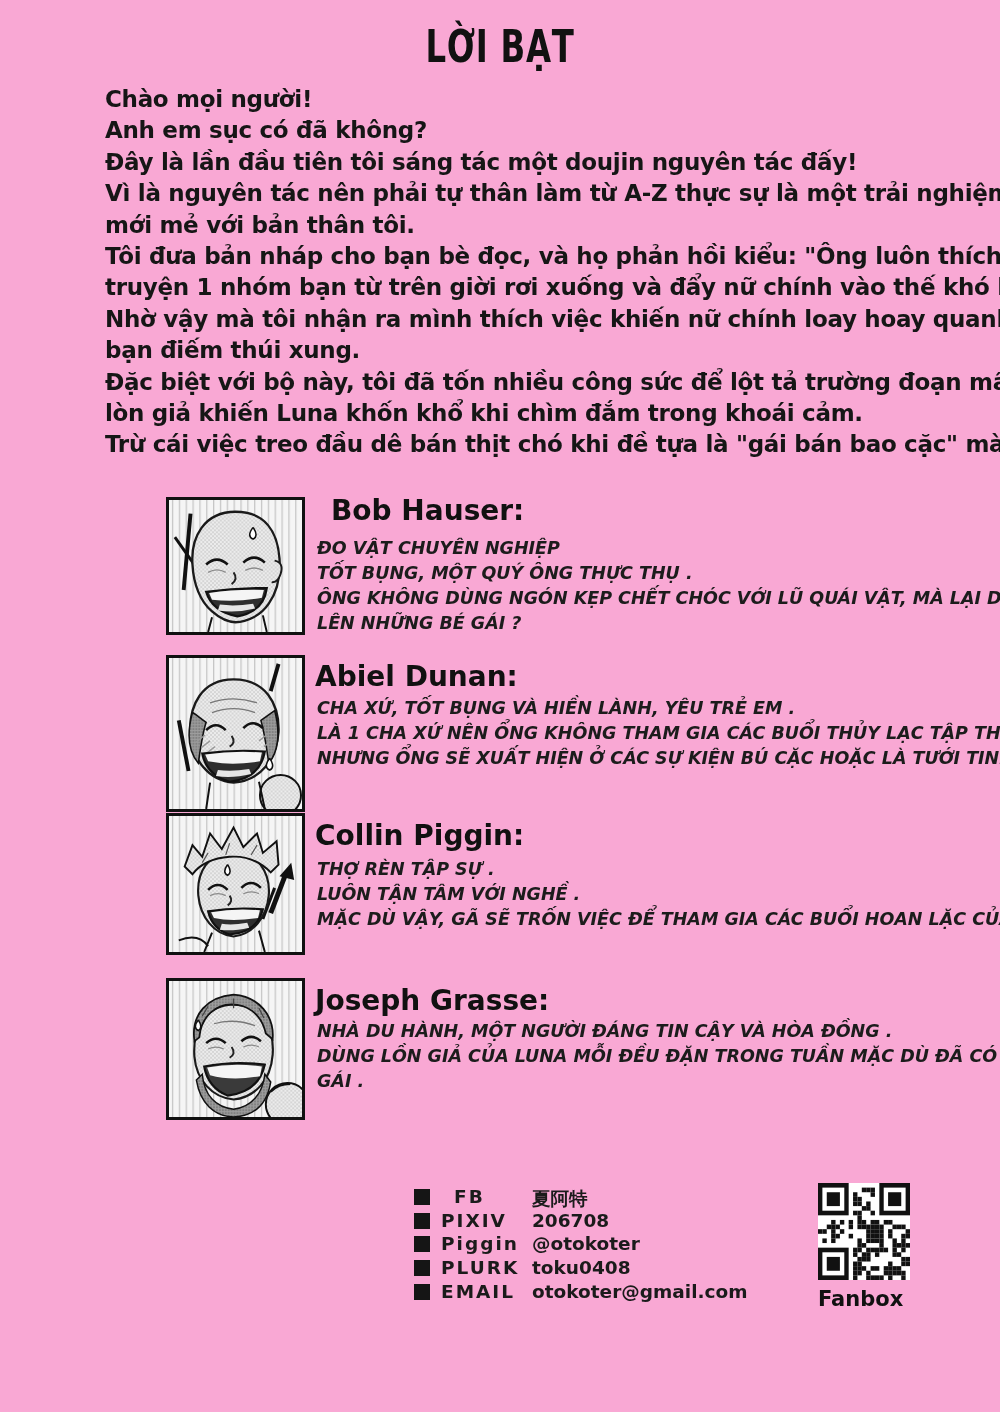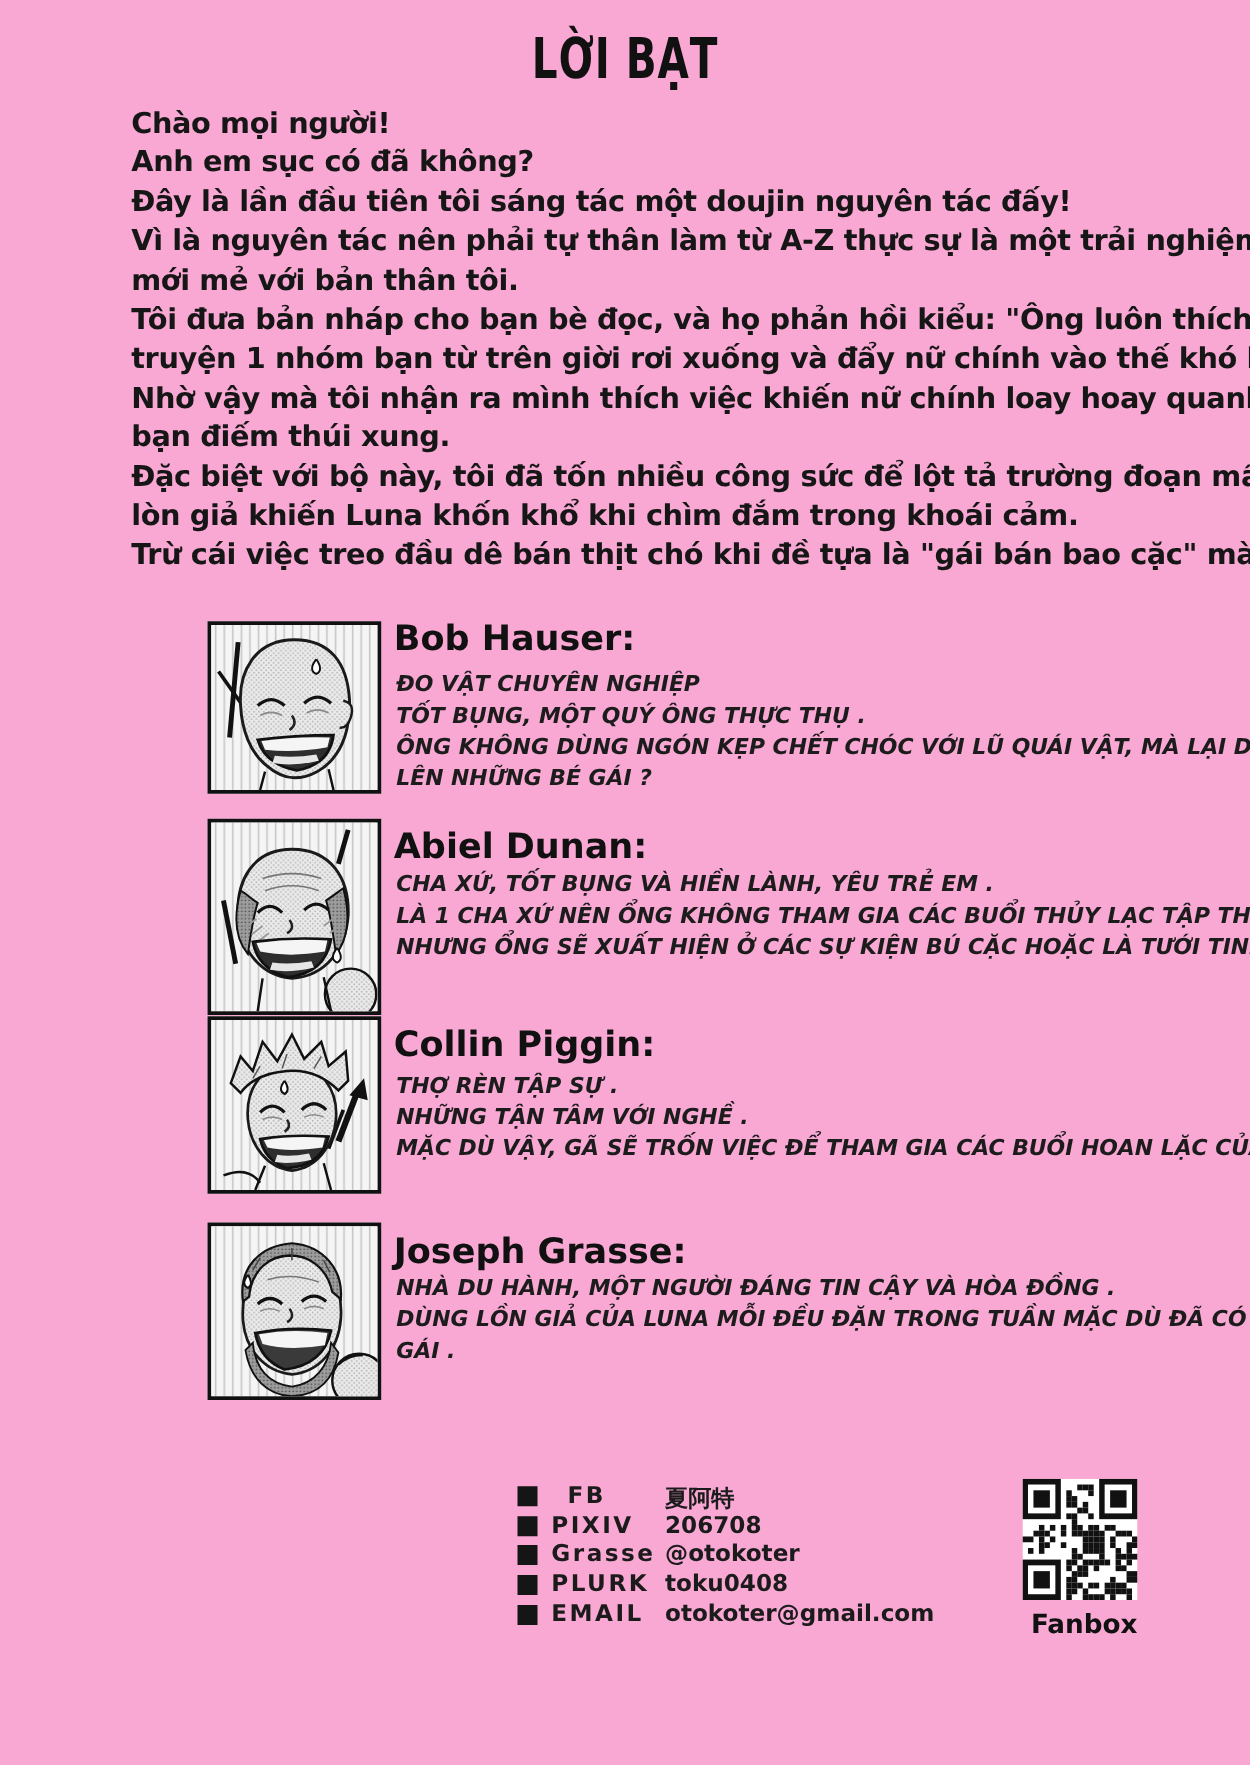--- a/index.html
+++ b/index.html
@@ -20,36 +20,36 @@
   
   .char { position:absolute; left:0; width:1000px; height:0; }
   .portrait {
     position:absolute; left:166px; width:139px; box-sizing:border-box;
     border:3px solid #111; background:#fff;
   }
   .portrait svg { display:block; width:100%; height:100%; }
   .char-name { position:absolute; left:315px; margin:0; font-size:28px; font-weight:bold; color:#111; white-space:nowrap; }
   .char-desc { position:absolute; left:317px; width:600px; font-style:italic; font-weight:bold; font-size:17.5px; color:#1c1c1c; }
   .d-line { line-height:25px; white-space:nowrap; }
-  .c0 { top:494px; } .c0 .portrait { top:3px;  height:138px; } .c0 .char-name { top:0px; }  .c0 .char-desc { top:42px; }
+  .c0 { top:494px; } .c0 .portrait { top:3px;  height:138px; } .c0 .char-name { top:0px;margin-left:16px; }  .c0 .char-desc { top:42px; }
   .c1 { top:655px; } .c1 .portrait { top:0px;  height:157px; } .c1 .char-name { top:5px; }  .c1 .char-desc { top:41px; }
   .c2 { top:813px; } .c2 .portrait { top:0px;  height:142px; } .c2 .char-name { top:6px; }  .c2 .char-desc { top:44px; }
   .c3 { top:978px; } .c3 .portrait { top:0px;  height:142px; } .c3 .char-name { top:6px; }  .c3 .char-desc { top:41px; }
   
   .footer-left { position:absolute; left:152px; top:1186px; font-weight:bold; font-size:19px; color:#1b1b1b; }
   .pub-row { line-height:27px; white-space:nowrap; }
   .pub-row.indent { padding-left:20px; }
   .footer-mid { position:absolute; left:414px; top:1186px; font-weight:bold; font-size:18.5px; color:#1b1b1b; }
   .contact-row { position:relative; height:23.7px; }
   .sq { position:absolute; left:0; top:3px; width:16px; height:16px; background:#151515; }
   .c-label { position:absolute; left:27px; letter-spacing:2px; white-space:nowrap; }
   .contact-row.fb .c-label { left:40px; }
   .c-value { position:absolute; left:118px; white-space:nowrap; }
   .qr-wrap { position:absolute; left:818px; top:1183px; width:92px; }
-  .fanbox { margin-top:3px; text-align:right; font-weight:bold; font-size:21px; color:#111; }
+  .fanbox { margin-top:3px; text-align:left; font-weight:bold; font-size:21px; color:#111; }
 </style>
 </head>
 <body>
 
 <div class="page">
 
   <h1 class="title">LỜI BẠT</h1>
 
   <div class="afterword">
     <div class="p-line">Chào mọi người!</div>
@@ -161,21 +161,21 @@
         <path d="M40,98 Q66,94 96,96 Q90,120 62,122 Q44,116 40,98 Z" fill="#2e2e2e" stroke="#111" stroke-width="2.2"></path>
         <path d="M43,99 Q66,95 93,97 L91,105 Q64,109 46,105 Z" fill="#f5f5f5"></path>
         <path d="M52,117 Q64,119 82,115 L80,110 Q64,113 54,111 Z" fill="#e6e6e6"></path>
         <path d="M44,120 L36,140 M92,118 L98,140" stroke="#111" stroke-width="2" fill="none"></path>
         <path d="M10,128 Q30,120 40,134" stroke="#111" stroke-width="2" fill="none"></path>
       </svg>
     </div>
     <h2 class="char-name">Collin Piggin:</h2>
     <div class="char-desc">
       <div class="d-line">THỢ RÈN TẬP SỰ .</div>
-      <div class="d-line">NHỮNG TẬN TÂM VỚI NGHỀ .</div>
+      <div class="d-line">LUÔN TẬN TÂM VỚI NGHỀ .</div>
       <div class="d-line">MẶC DÙ VẬY, GÃ SẼ TRỐN VIỆC ĐỂ THAM GIA CÁC BUỔI HOAN LẶC CỦA LILY .</div>
     </div>
   </section>
 
   <section class="char c3">
     <div class="portrait">
       <svg viewBox="0 0 136 140" preserveAspectRatio="none">
         <rect width="136" height="140" fill="url(#hatch)"></rect>
         <path d="M64,24 C36,26 24,50 26,78 C28,102 44,120 66,122 C88,120 104,102 106,76 C108,48 94,24 64,24 Z" fill="url(#tone)" stroke="#1a1a1a" stroke-width="2.2"></path>
         <path d="M26,62 C22,34 40,16 66,14 C92,16 108,36 106,60 L99,54 C94,32 78,24 64,24 C48,24 33,36 31,58 Z" fill="url(#tone2)" stroke="#111" stroke-width="1.8"></path>
@@ -209,21 +209,21 @@
       <span class="c-label">FB</span>
       <span class="c-value">夏阿特</span>
     </div>
     <div class="contact-row">
       <span class="sq"></span>
       <span class="c-label">PIXIV</span>
       <span class="c-value">206708</span>
     </div>
     <div class="contact-row">
       <span class="sq"></span>
-      <span class="c-label">Grasse</span>
+      <span class="c-label">Piggin</span>
       <span class="c-value">@otokoter</span>
     </div>
     <div class="contact-row">
       <span class="sq"></span>
       <span class="c-label">PLURK</span>
       <span class="c-value">toku0408</span>
     </div>
     <div class="contact-row">
       <span class="sq"></span>
       <span class="c-label">EMAIL</span>

